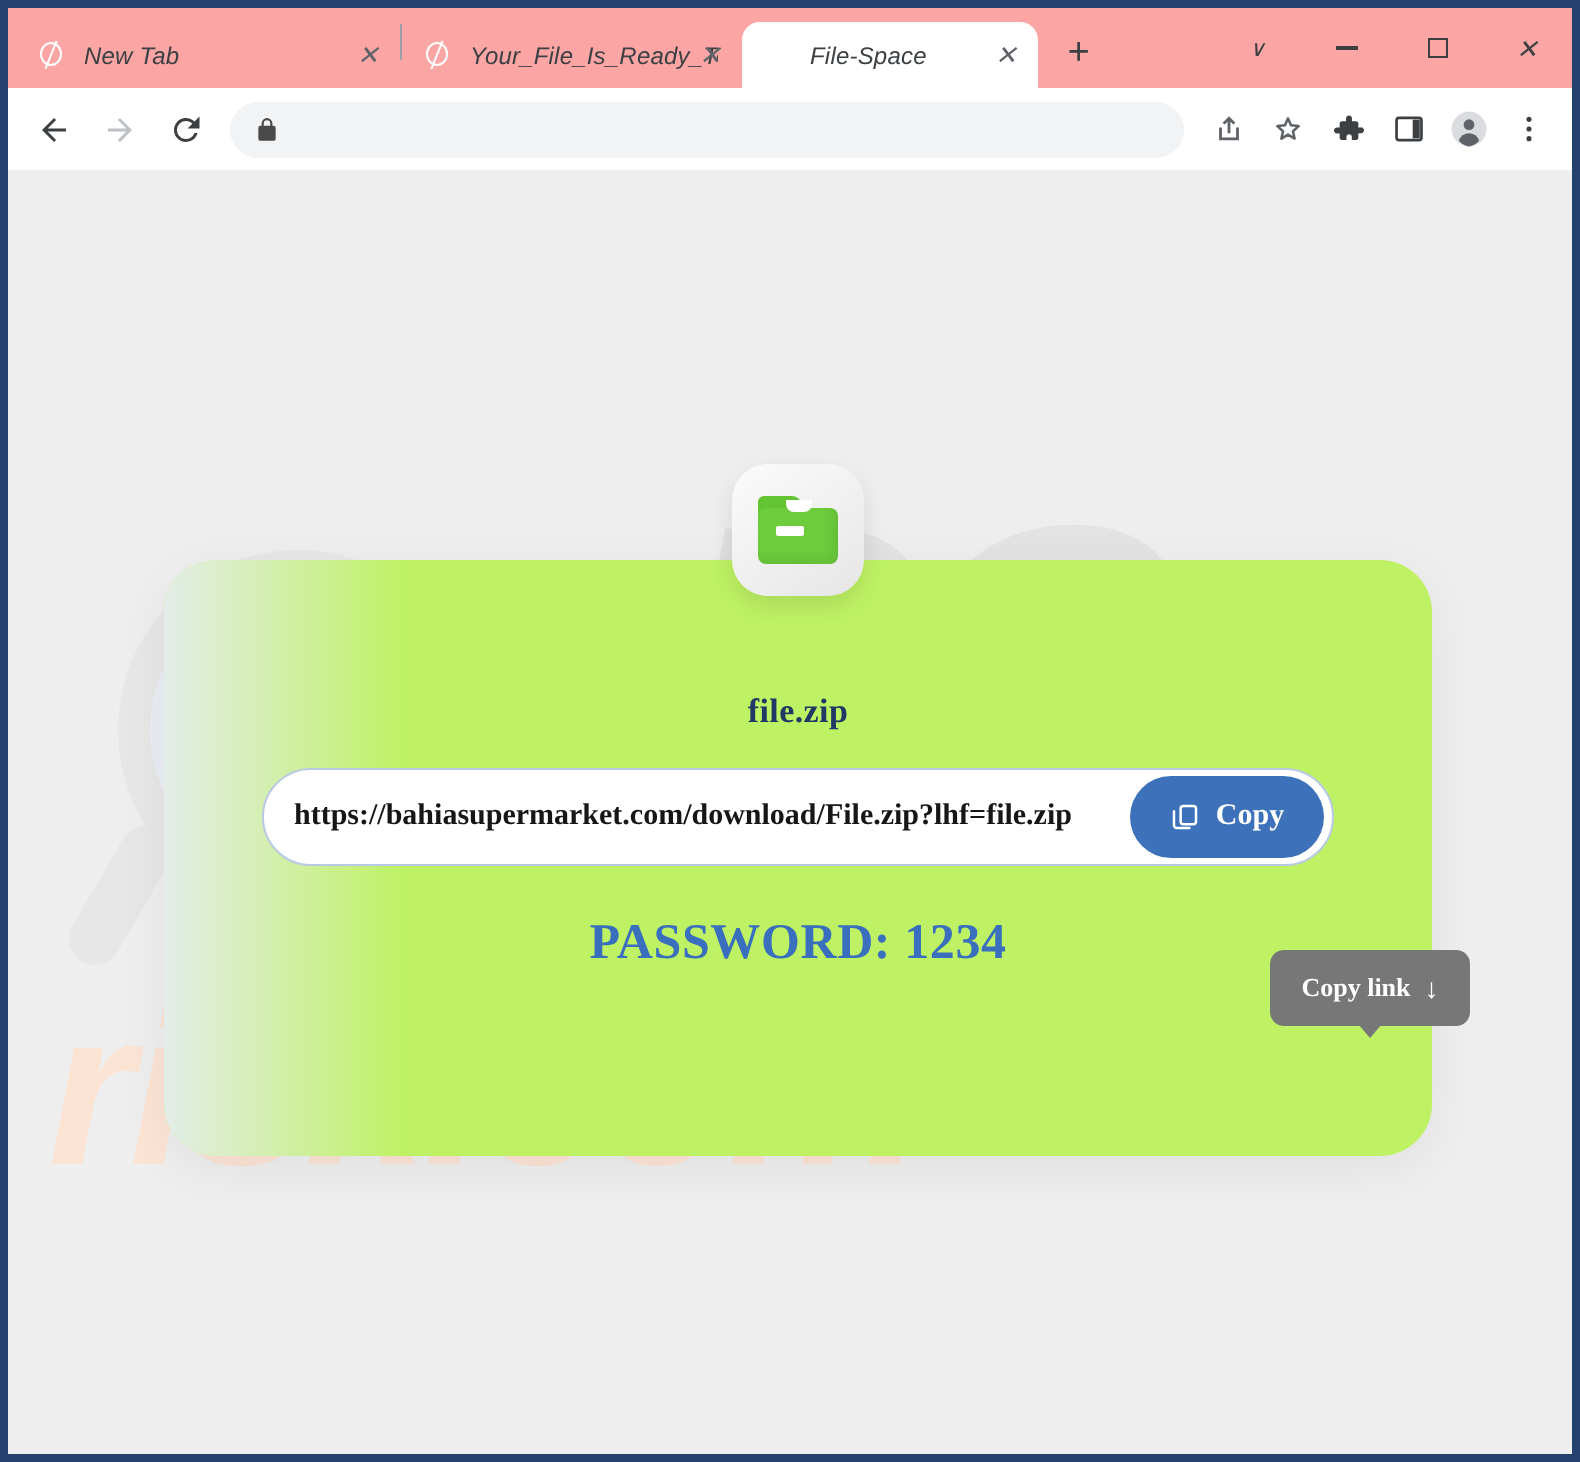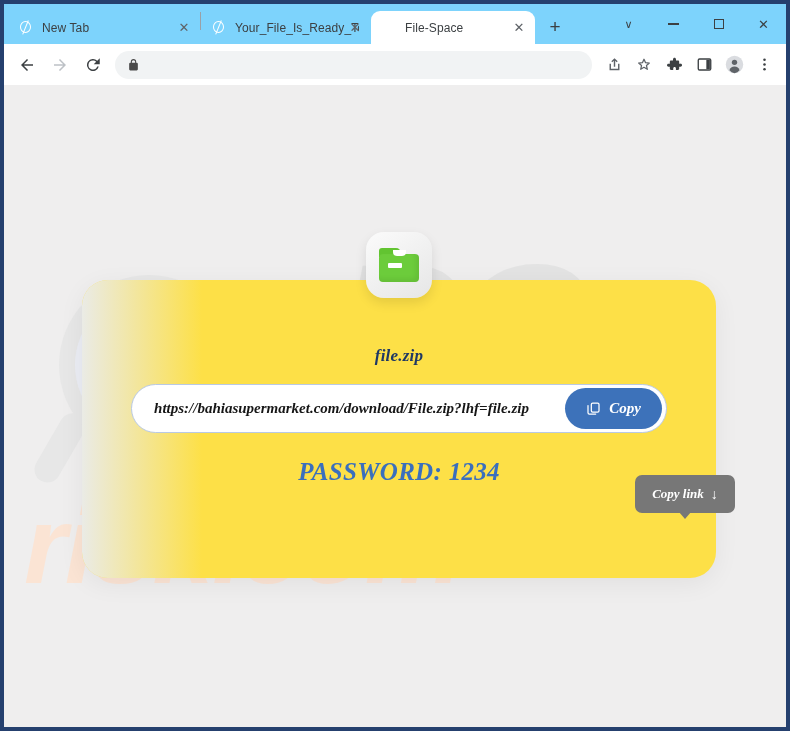--- a/index.html
+++ b/index.html
@@ -23,26 +23,27 @@
     height: 723px;
     background: #ffffff;
     overflow: hidden;
     display: flex;
     flex-direction: column;
   }
 
   
   .tabstrip {
     height: 40px;
-    background: #7dd3fc;
+    background: #fca5a5;
     display: flex;
     align-items: flex-end;
     position: relative;
     flex: 0 0 auto;
     padding-left: 4px;
+    font-style: italic;
   }
   .tab {
     height: 33px;
     display: flex;
     align-items: center;
     border-radius: 9px 9px 0 0;
     padding: 0 8px 0 10px;
     position: relative;
     box-sizing: border-box;
   }
@@ -89,21 +90,21 @@
     font-size: 12px;
     color: #3c4043;
     white-space: nowrap;
     overflow: hidden;
     letter-spacing: 0.1px;
   }
   .tab1 { width: 192px; }
   .tab1 .tab-title { width: 140px; }
   .tab2 { width: 170px; }
   .tab2 .tab-title { width: 124px; text-overflow: clip; }
-  .tab3 { width: 164px; }
+  .tab3 { width: 148px; }
   .tab3 .tab-title { width: 116px; }
   .tab-close {
     width: 16px; height: 16px;
     position: absolute;
     right: 8px; top: 50%;
     transform: translateY(-50%);
     color: #5f6368;
     font-size: 13px;
     line-height: 16px;
     text-align: center;
@@ -267,24 +268,23 @@
     border-radius: 50%;
     background: #fbe0d2;
   }
 
   
   .card {
     position: absolute;
     left: 78px; top: 195px;
     width: 634px;
     height: 298px;
-    background: #fde047;
+    background: #bef264;
     border-radius: 26px;
     box-shadow: 0 6px 26px rgba(0,0,0,0.06);
-    font-style: italic;
   }
   .card-tint {
     position: absolute;
     left: 0; top: 0;
     width: 120px; height: 100%;
     border-radius: 26px 0 0 26px;
     background: linear-gradient(to right, rgba(232,236,247,0.9), rgba(255,255,255,0));
     pointer-events: none;
   }
   .card-inner {

